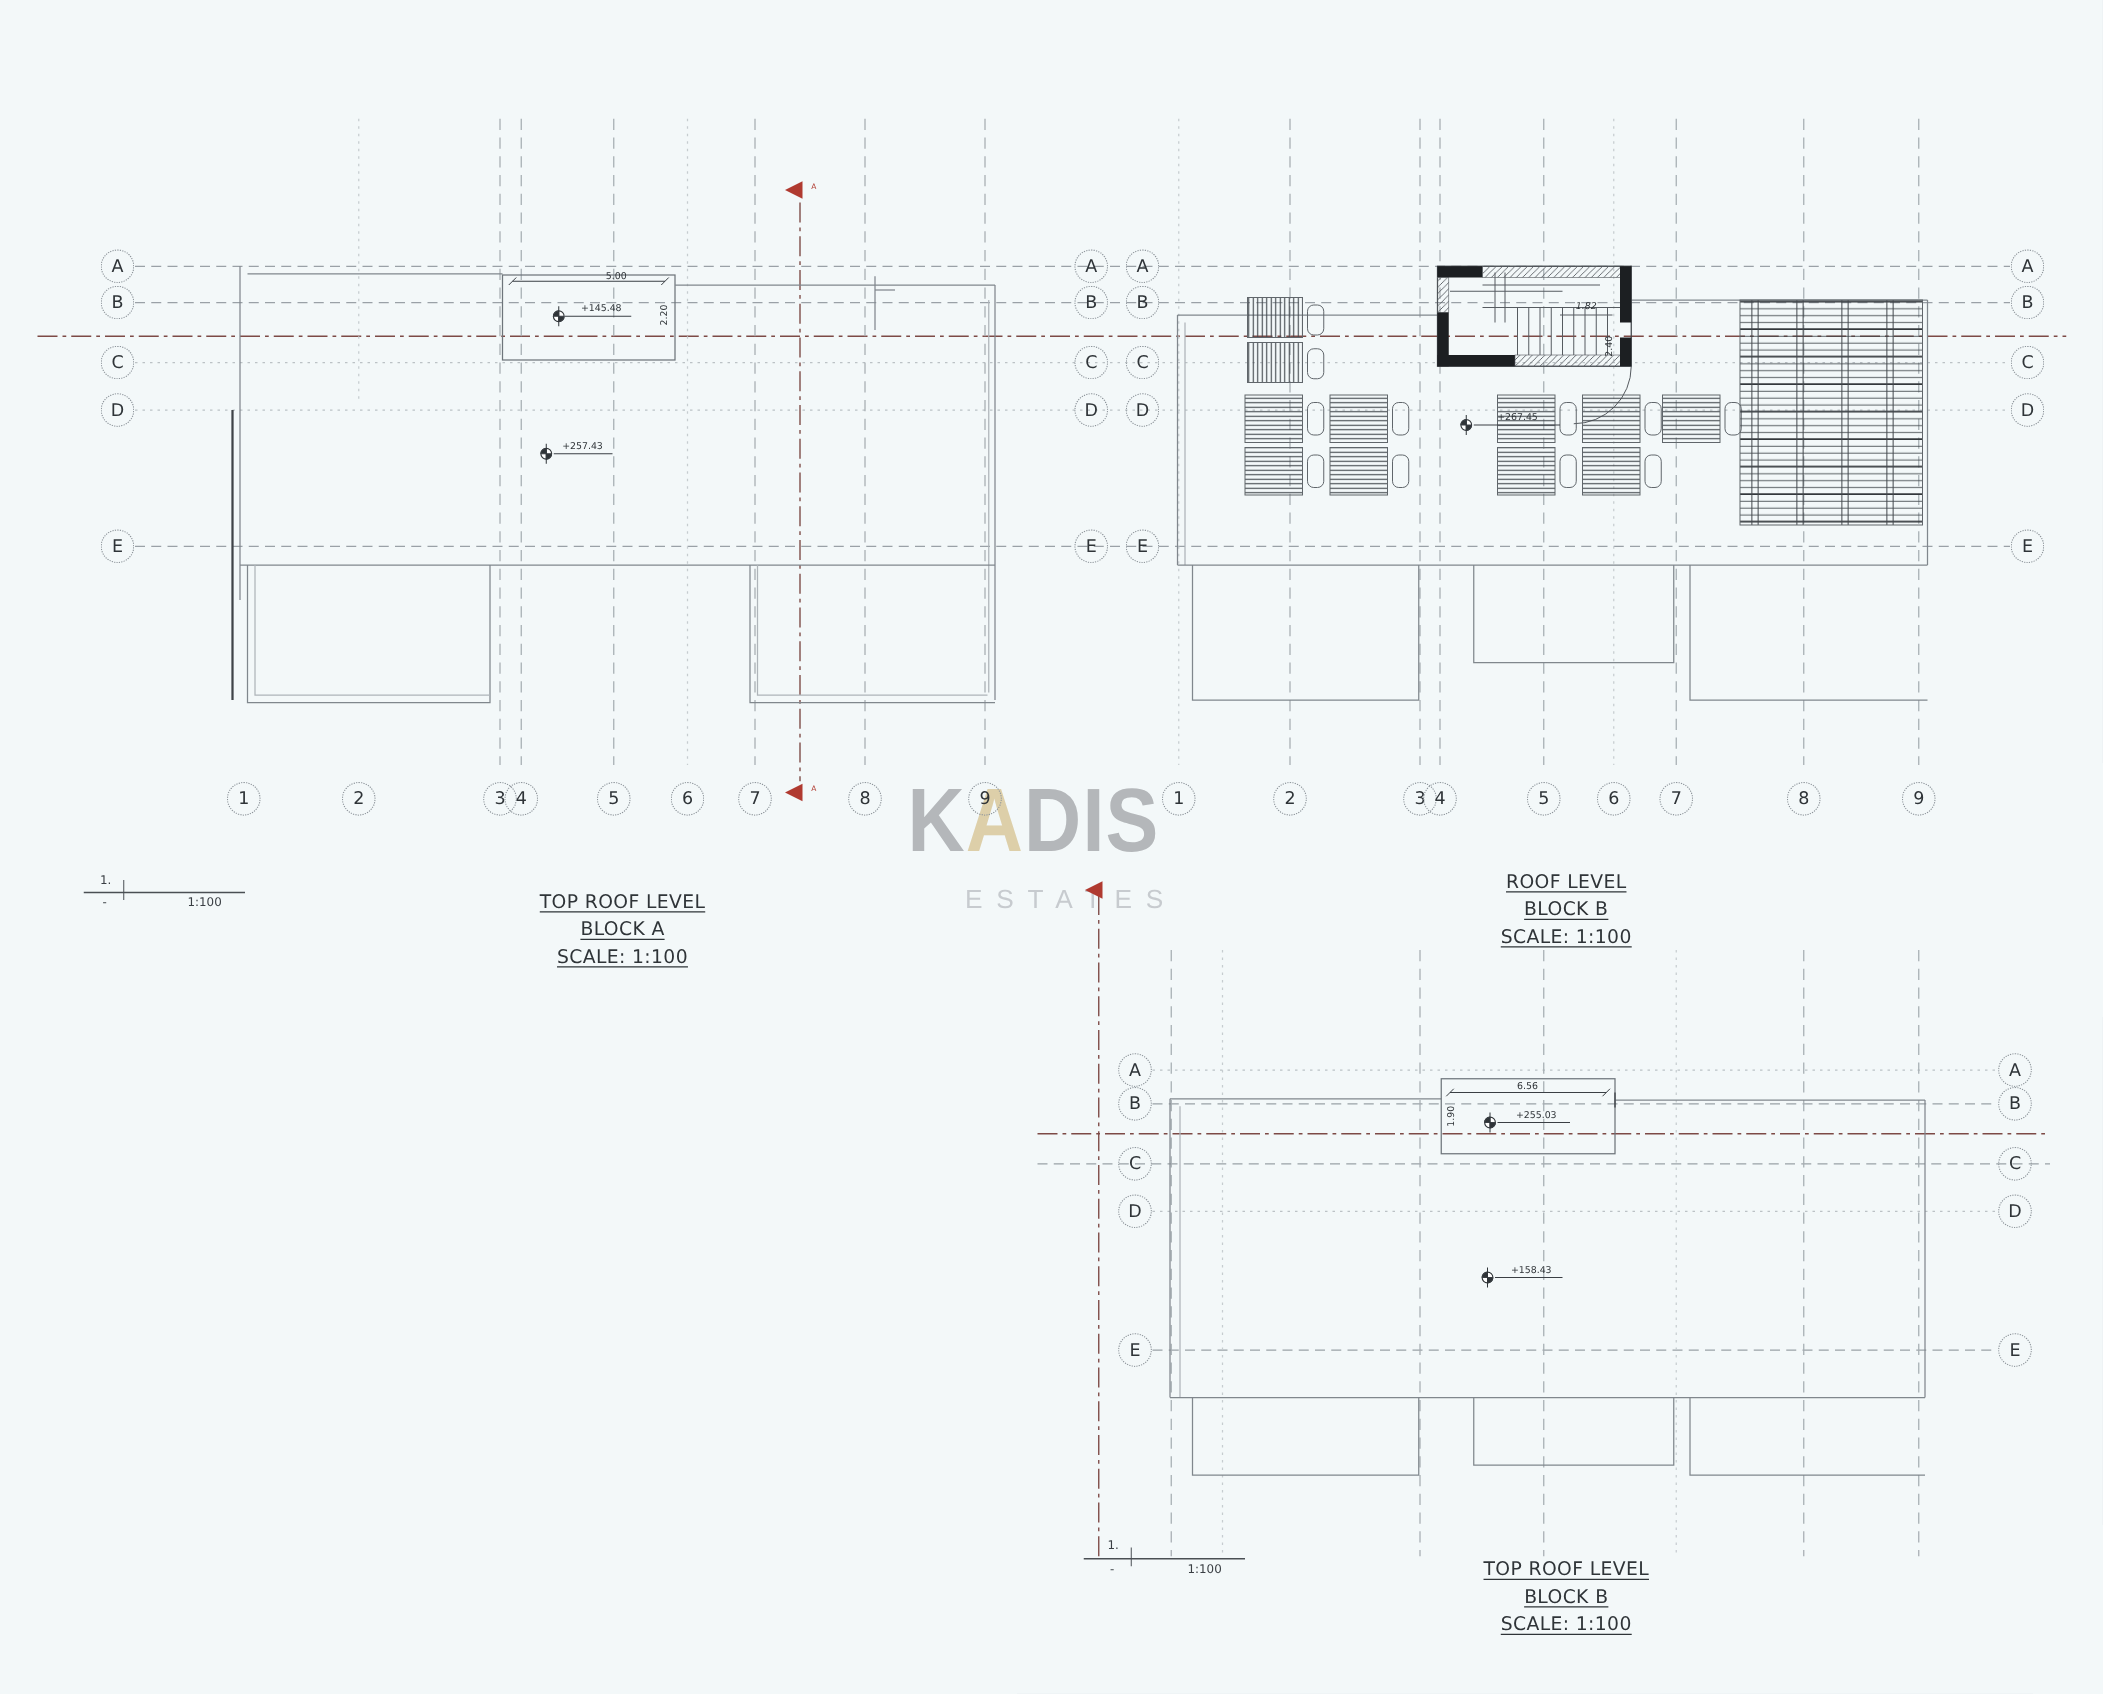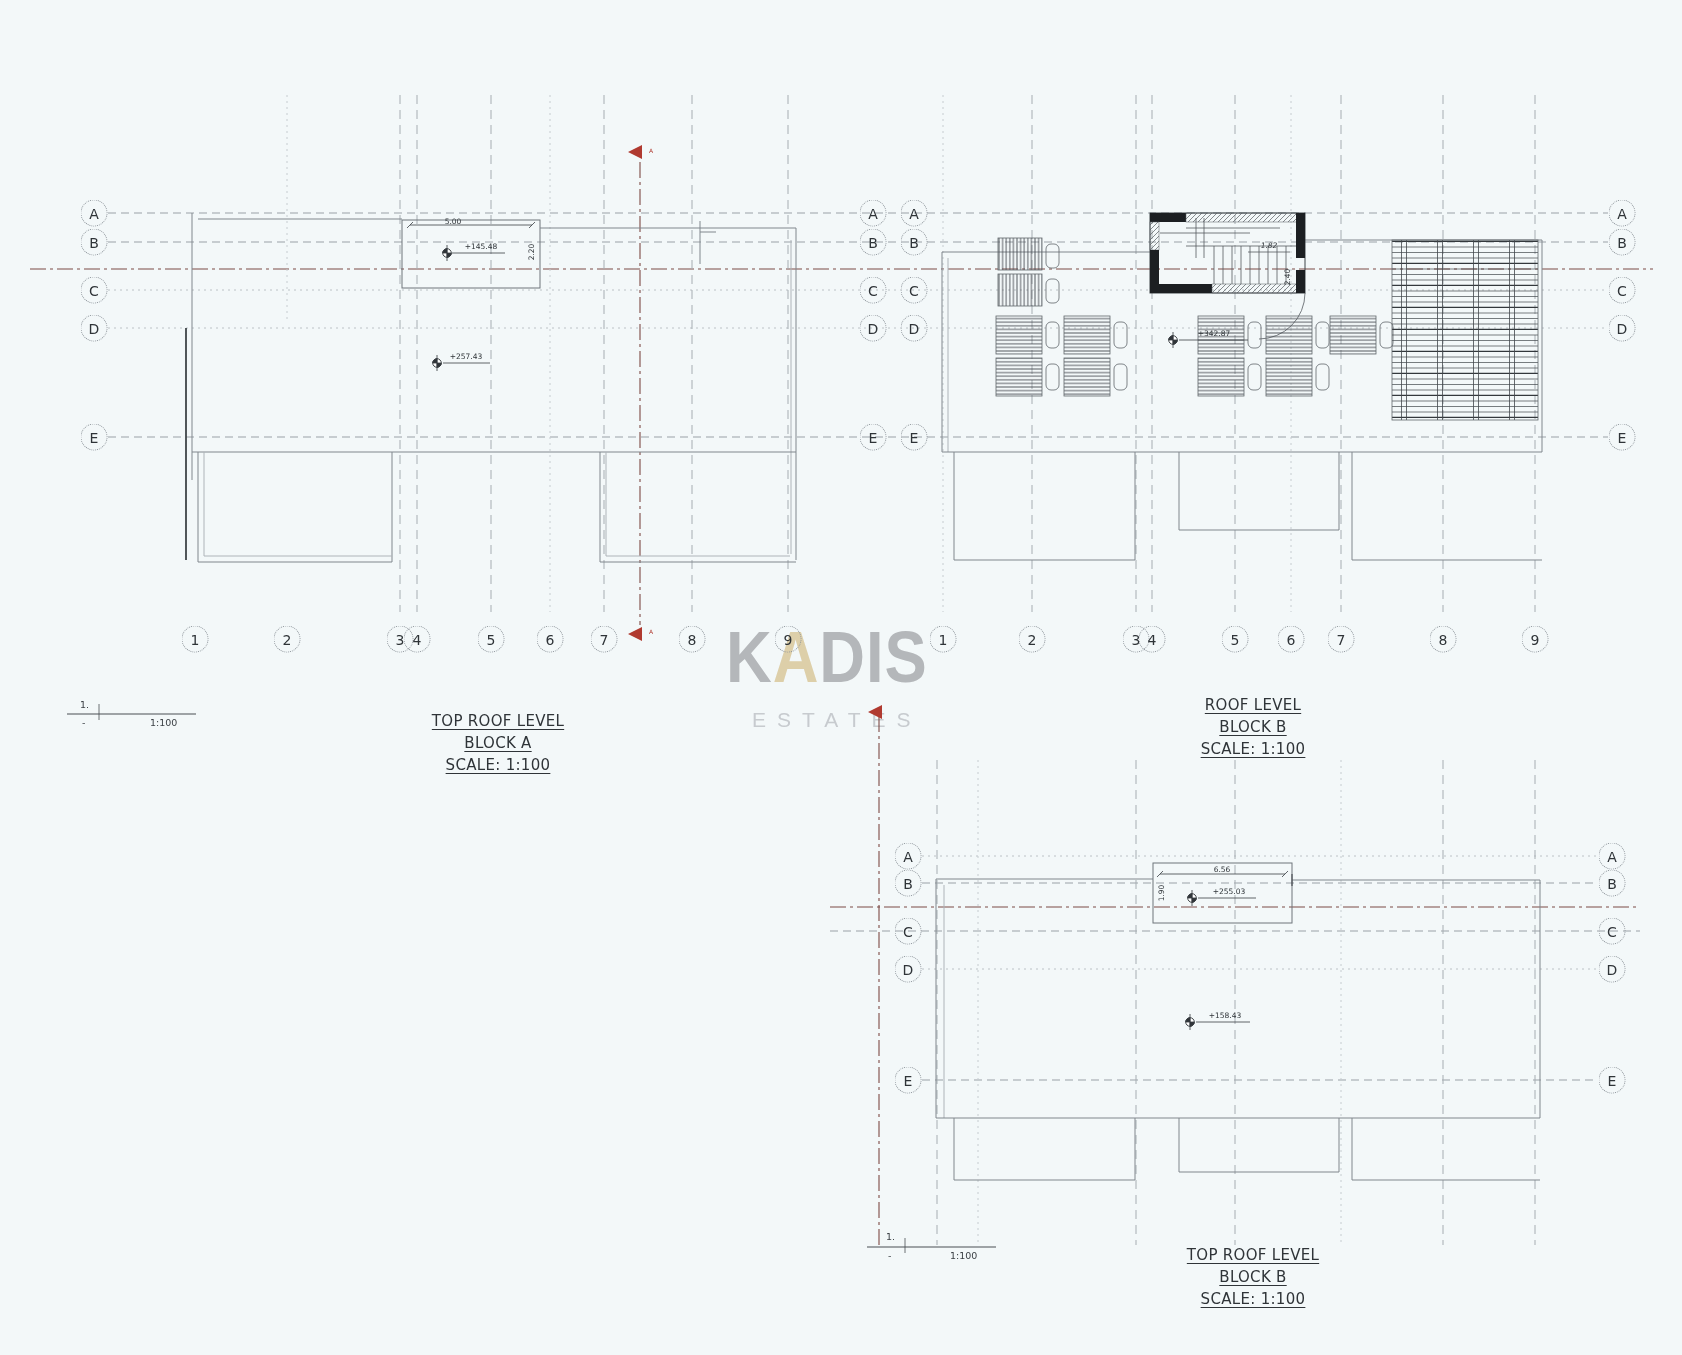--- a/index.html
+++ b/index.html
@@ -13,21 +13,21 @@
   .redlbl{font-size:6px;color:#b03a30;transform:translate(-50%,-50%);}
   .title{font-size:15px;font-weight:normal;text-align:center;transform:translateX(-50%);line-height:22px;letter-spacing:.3px;}
   .title div{text-decoration:underline;text-underline-offset:3px;}
   .scalebar{font-size:9.5px;color:#3a3f44;}
   .bubble{position:absolute;z-index:3;width:25px;height:25px;border:1px dotted #8f969c;border-radius:50%;
           display:flex;align-items:center;justify-content:center;font-size:14px;color:#2f3438;
           transform:translate(-50%,-50%);font-family:"DejaVu Sans",sans-serif;background:transparent;}
   #watermark{position:absolute;left:726px;top:616px;z-index:1;font-size:72px;font-weight:600;
              letter-spacing:1px;color:#b4b7ba;transform:scaleX(.88);transform-origin:left top;}
   #watermark .accent{color:#ddcfa9;}
-  #watermark-sub{position:absolute;left:752px;top:708px;z-index:1;font-size:21px;letter-spacing:11px;color:#c7cbcf;}
+  #watermark-sub{position:absolute;left:772px;top:708px;z-index:1;font-size:21px;letter-spacing:11px;color:#c7cbcf;}
 </style>
 </head>
 <body>
 
 <div id="sheet">
 
   <div id="watermark"><span>K</span><span class="accent">A</span><span>DIS</span></div>
   <div id="watermark-sub">ESTATES</div>
 
   <svg id="linework" width="1682" height="1355" viewBox="0 0 1682 1355">
@@ -238,30 +238,30 @@
     </g>
 
     <g stroke="#4a4f54" stroke-width="1.2" fill="none">
       <line x1="67" y1="714" x2="196" y2="714"></line>
       <line x1="99" y1="704" x2="99" y2="720" stroke-width="0.8"></line>
       <line x1="867" y1="1247" x2="996" y2="1247"></line>
       <line x1="905" y1="1238" x2="905" y2="1253" stroke-width="0.8"></line>
     </g>
   </svg>
 
-  <div class="lbl dim" style="left:453px;top:221px;">5.00</div>
+  <div class="lbl dim" style="left:493px;top:221px;">5.00</div>
   <div class="lbl dimv" style="left:531px;top:252px;">2.20</div>
   <div class="lbl level" style="left:481px;top:251px;">+145.48</div>
   <div class="lbl level" style="left:466px;top:361px;">+257.43</div>
   <div class="lbl redlbl" style="left:651px;top:150px;">A</div>
   <div class="lbl redlbl" style="left:651px;top:631px;">A</div>
 
   <div class="lbl dim" style="left:1269px;top:245px;font-style:italic;">1.82</div>
   <div class="lbl dimv" style="left:1287px;top:277px;">2.40</div>
-  <div class="lbl level" style="left:1214px;top:338px;">+342.87</div>
+  <div class="lbl level" style="left:1214px;top:338px;">+267.45</div>
 
   <div class="lbl dim" style="left:1222px;top:869px;">6.56</div>
   <div class="lbl dimv" style="left:1161px;top:893px;">1.90</div>
   <div class="lbl level" style="left:1229px;top:896px;">+255.03</div>
   <div class="lbl level" style="left:1225px;top:1020px;">+158.43</div>
 
   <div class="lbl title" style="left:498px;top:710px;">
     <div>TOP ROOF LEVEL</div>
     <div>BLOCK A</div>
     <div>SCALE: 1:100</div>

